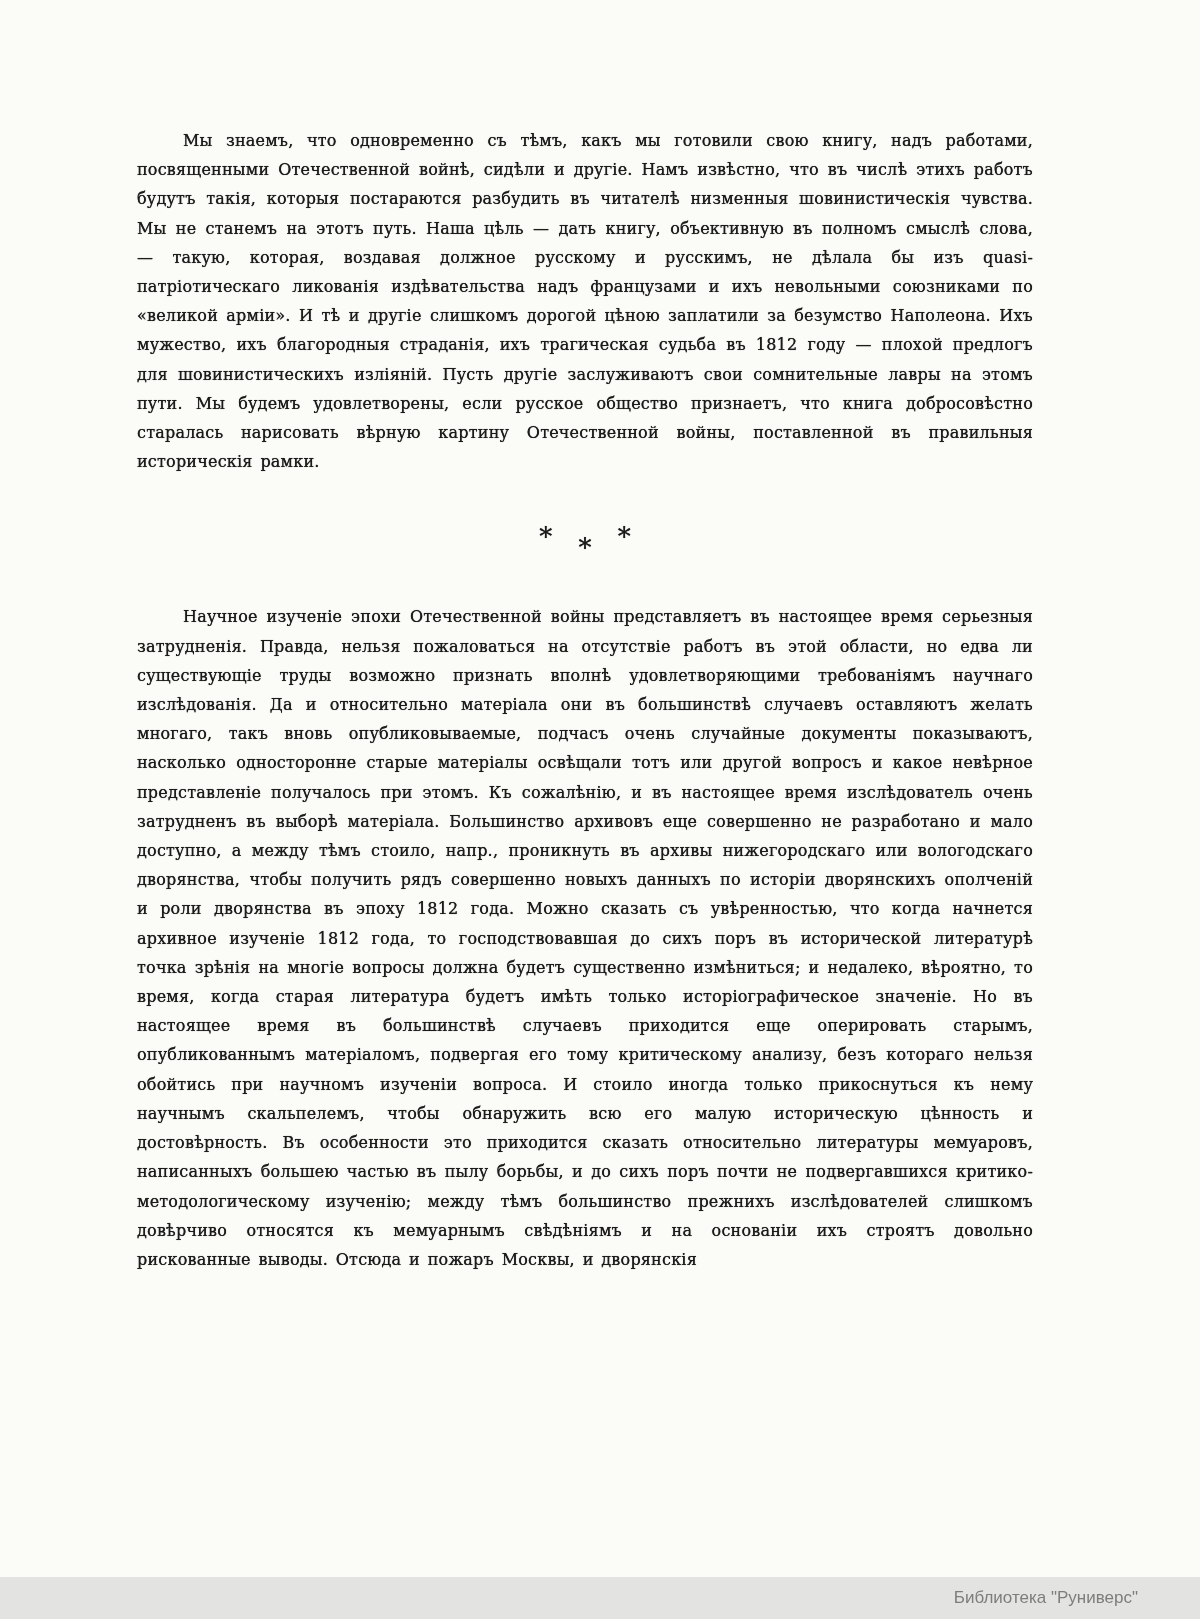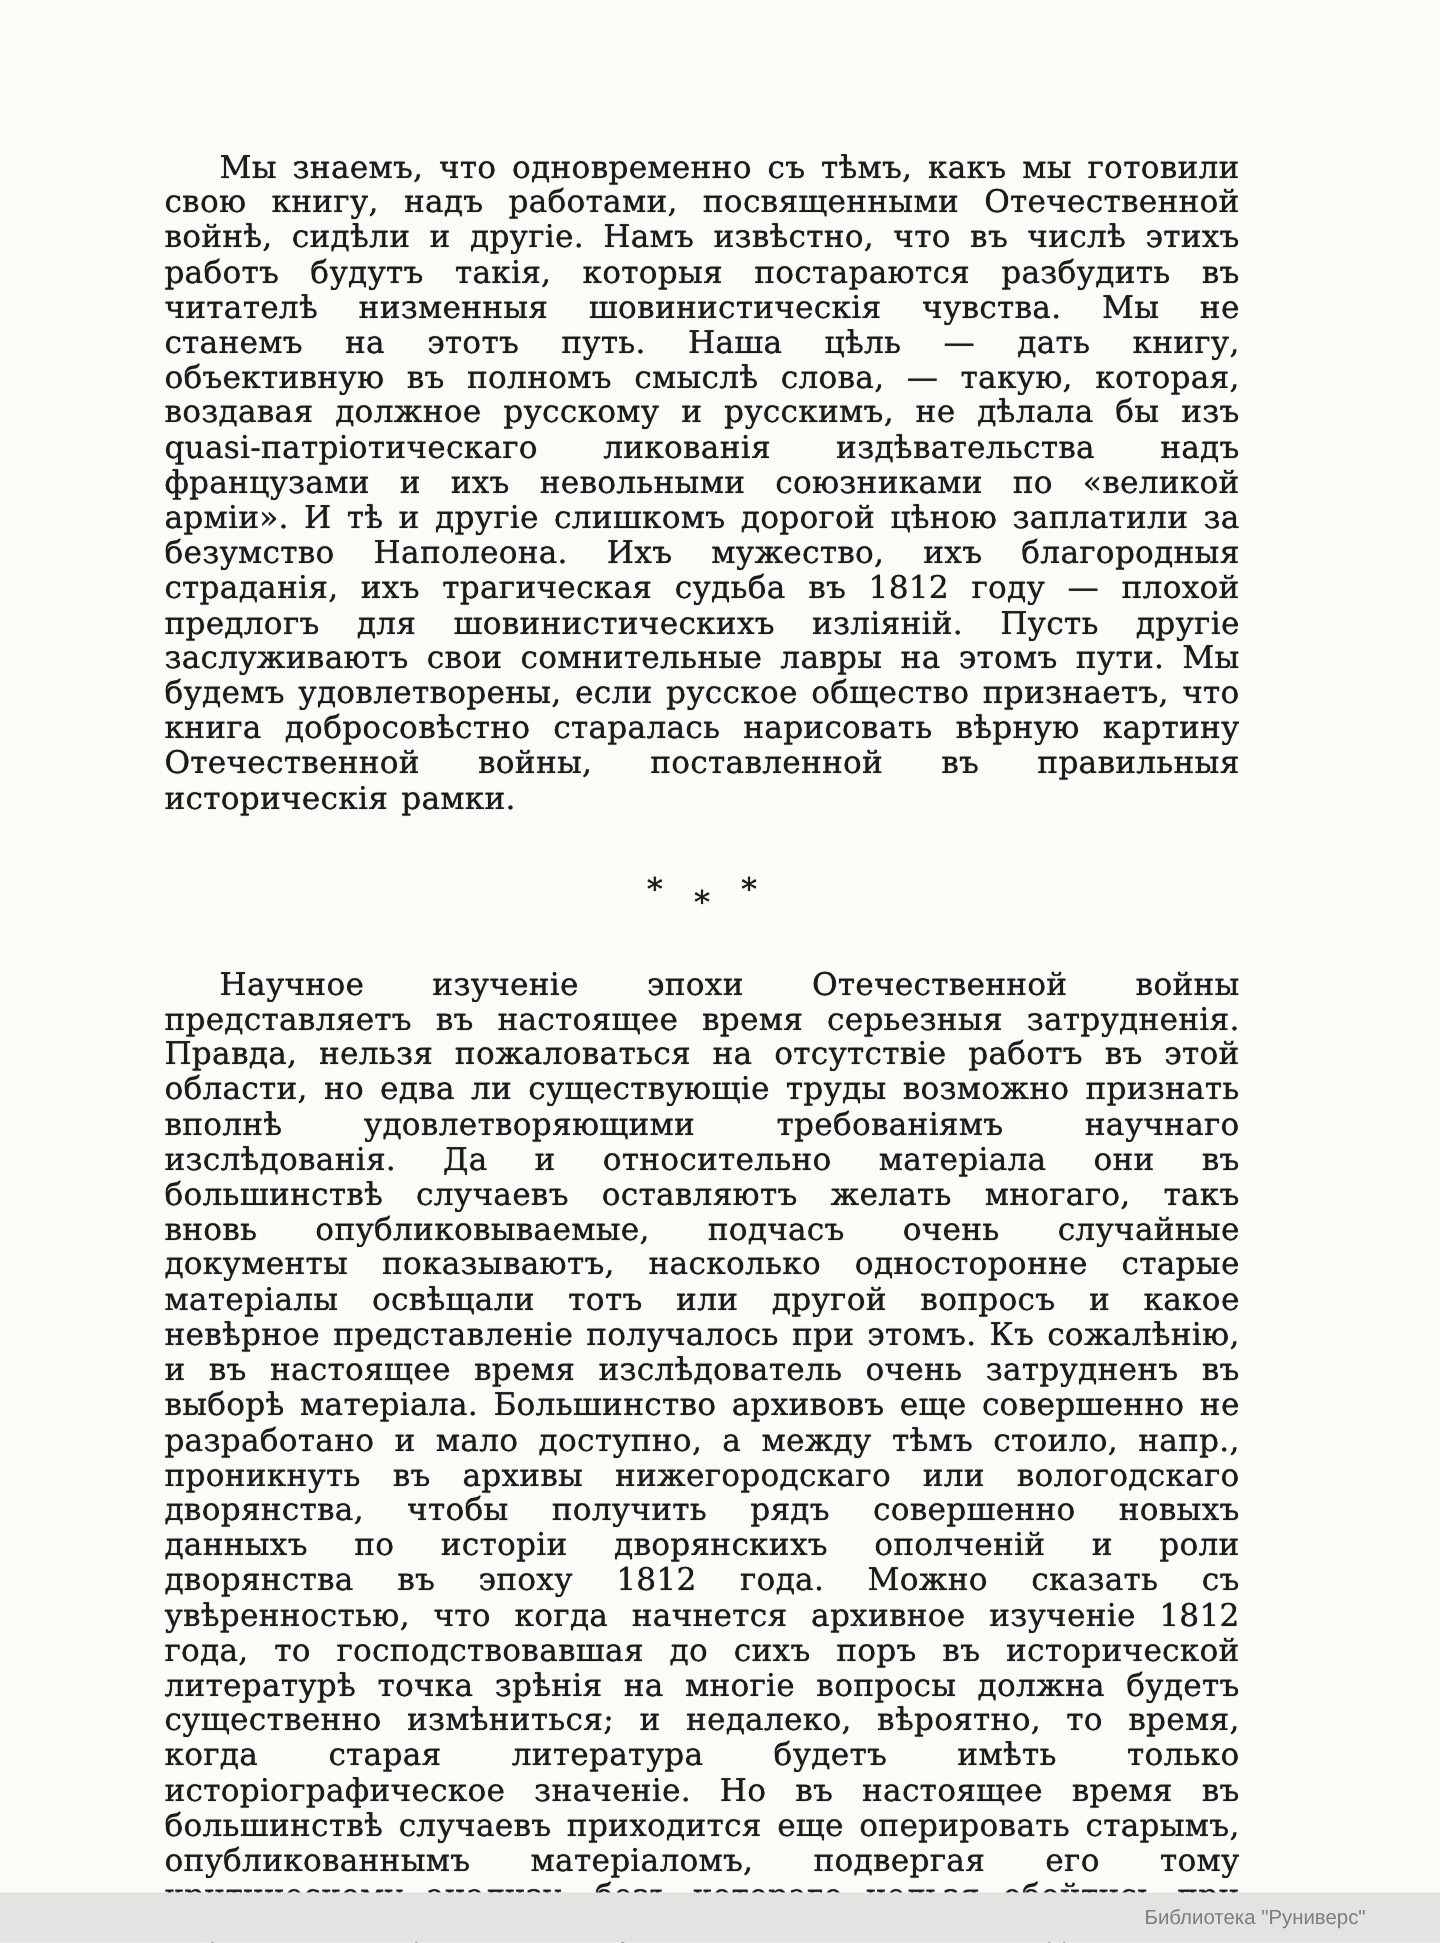--- a/index.html
+++ b/index.html
@@ -14,21 +14,21 @@
     position: relative;
     overflow: hidden;
   }
   .text-block {
     position: absolute;
     left: 137px;
     top: 126px;
     width: 896px;
   }
   .para {
-    font-size: 26px;
+    font-size: 16px;
     line-height: 29.2px;
     text-align: justify;
     text-indent: 46px;
     letter-spacing: 0.2px;
     word-spacing: 2.5px;
     
     text-shadow: 0 0 0.7px #1b1b1b;
   }
   .separator {
     text-align: center;

